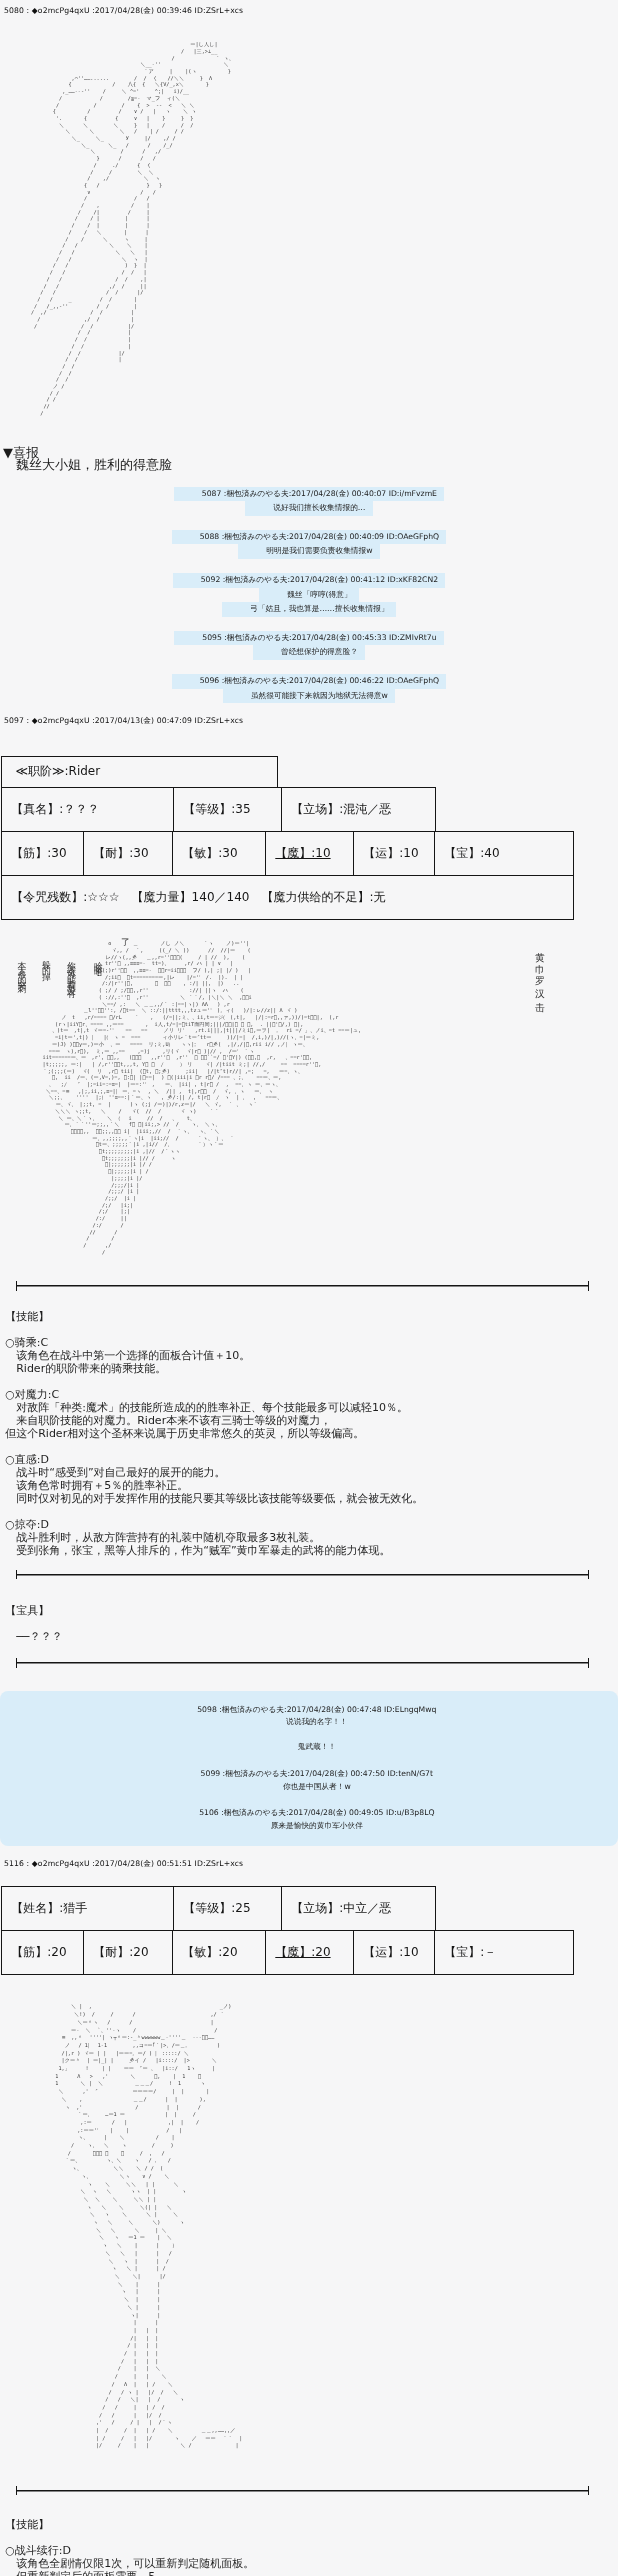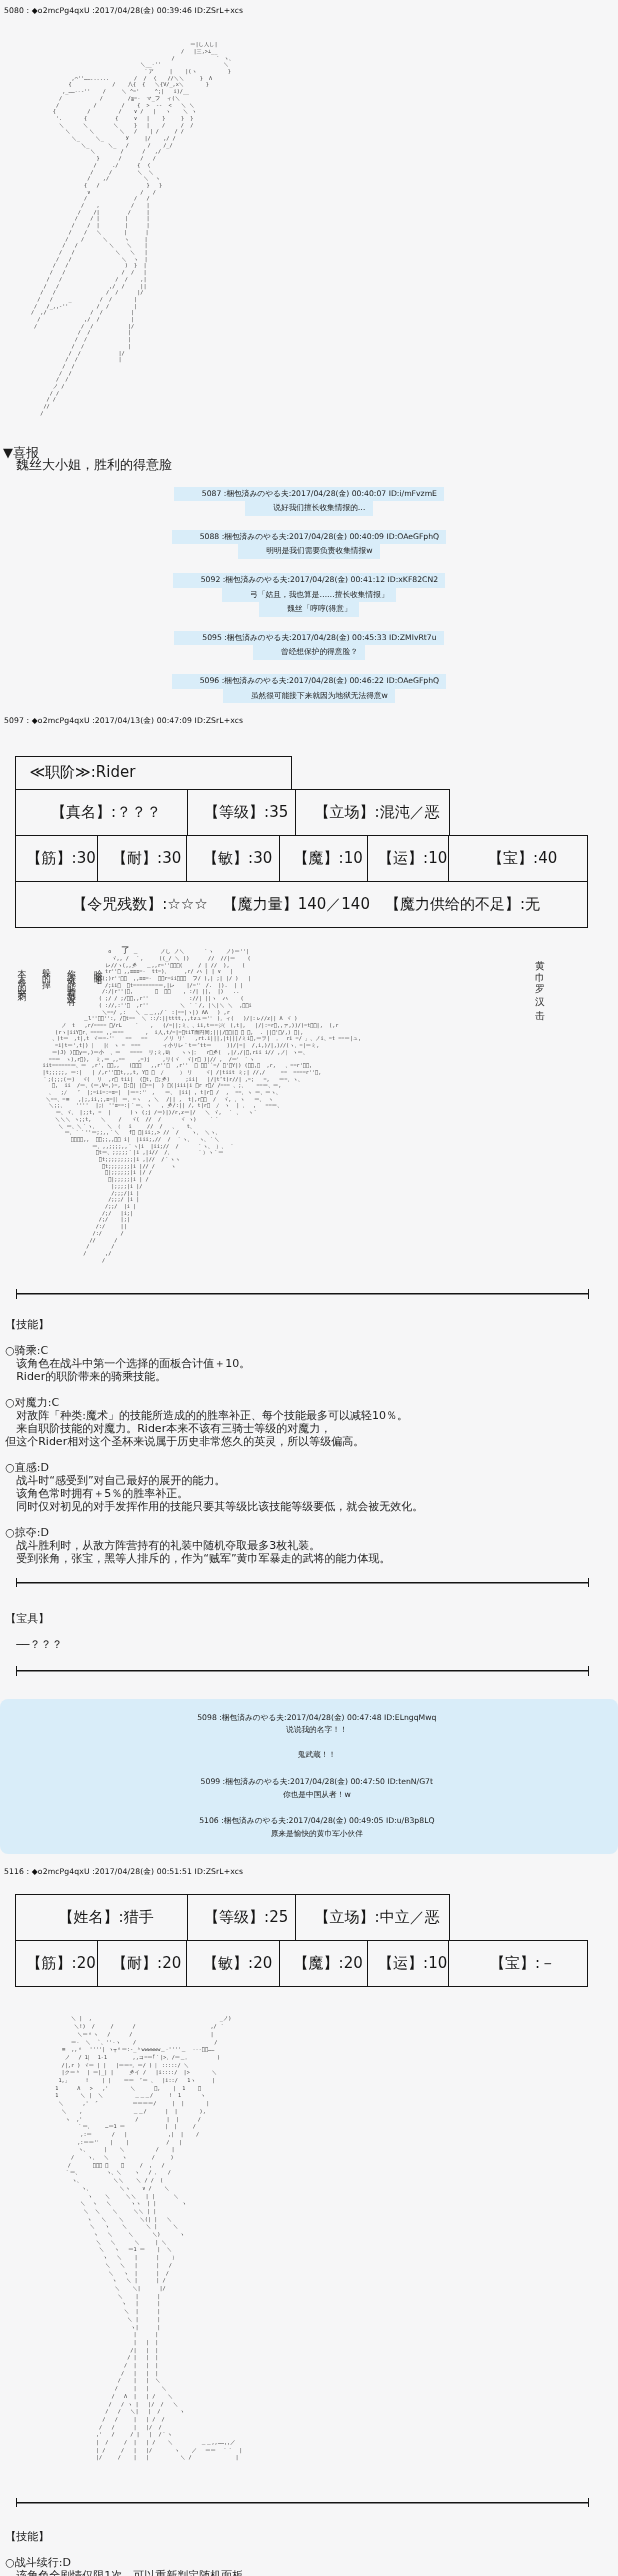--- a/index.html
+++ b/index.html
@@ -41,41 +41,41 @@
   #rule-1{margin-top:26px;} #rule-2{margin-top:12.4px;} #rule-3{margin-top:15.5px;}
   #rule-4{margin-top:36px;}
   .replies{ font-size:7.7px; }
   .replies .reply{ margin-bottom:14.4px; }
   .replies .reply:last-child{ margin-bottom:0; }
   .replies .line{ line-height:12.4px; min-height:12.4px;text-align:center; }
   .strip{ margin-top:15.5px; }
   .strip .hl{ background:var(--blue); padding:1px 7.2px 1px 28px; display:inline-block; }
   .solid{ background:var(--blue); padding:13.4px 12.4px 13.4px 28px;border-radius:8px; }
   #reply-block-2{ margin-top:23px; }
-  .aatable{ margin-left:15px; font-size:15px; color:#161616; }
+  .aatable{ margin-left:1px; font-size:12px; color:#161616; }
   #table-1{ margin-top:30px; }
   #table-2{ margin-top:17.5px; }
   .class-box{
     width:277px; border:1.5px solid var(--line); border-bottom:none;
     padding:6.2px 0 6.2px 13.4px;
   }
   .trow{ display:flex; }
   .tcell{
     border:1.5px solid var(--line); border-left:none; border-bottom:none;
-    padding:13px 0 13px 9.3px; white-space:nowrap; overflow:hidden;text-align:center;
+    padding:13px 0 13px 9.3px; white-space:nowrap; overflow:hidden;
   }
   .tcell:first-child{ border-left:1.5px solid var(--line); }
   .trow:last-child .tcell{ border-bottom:1.5px solid var(--line); }
   .trow-b .tcell:nth-child(1){width:173px;}
   .trow-b .tcell:nth-child(2){width:108px;}
   .trow-b .tcell:nth-child(3){width:154px;}
   .trow-c .tcell:nth-child(1){width:83px;}
   .trow-c .tcell:nth-child(2){width:89px;}
   .trow-c .tcell:nth-child(3){width:93px;}
-  .trow-c .tcell:nth-child(4){width:88px;}
+  .trow-c .tcell:nth-child(4){width:88px;text-decoration:underline;}
   .trow-c .tcell:nth-child(5){width:81px;}
   .trow-c .tcell:nth-child(6){width:139px;}
   .trow-d .tcell{width:573px;}
 </style>
 </head>
 <body>
 
 <div class="post-header" id="post-header-1">5080 : ◆o2mcPg4qxU :2017/04/28(金) 00:39:46 ID:ZSrL+xcs</div>
 
 <pre class="aa" id="aa1">                                                   ー|し人し|
@@ -144,22 +144,22 @@
     <div class="reply">
       <div class="line"><span class="hl">5087 :梱包済みのやる夫:2017/04/28(金) 00:40:07 ID:i/mFvzmE</span></div>
       <div class="line"><span class="hl">说好我们擅长收集情报的…</span></div>
     </div>
     <div class="reply">
       <div class="line"><span class="hl">5088 :梱包済みのやる夫:2017/04/28(金) 00:40:09 ID:OAeGFphQ</span></div>
       <div class="line"><span class="hl">明明是我们需要负责收集情报w</span></div>
     </div>
     <div class="reply">
       <div class="line"><span class="hl">5092 :梱包済みのやる夫:2017/04/28(金) 00:41:12 ID:xKF82CN2</span></div>
+      <div class="line"><span class="hl">魏丝「哼哼(得意」</span></div>
       <div class="line"><span class="hl">弓「姑且，我也算是……擅长收集情报」</span></div>
-      <div class="line"><span class="hl">魏丝「哼哼(得意」</span></div>
     </div>
     <div class="reply">
       <div class="line"><span class="hl">5095 :梱包済みのやる夫:2017/04/28(金) 00:45:33 ID:ZMlvRt7u</span></div>
       <div class="line"><span class="hl">曾经想保护的得意脸？</span></div>
     </div>
     <div class="reply">
       <div class="line"><span class="hl">5096 :梱包済みのやる夫:2017/04/28(金) 00:46:22 ID:OAeGFphQ</span></div>
       <div class="line"><span class="hl">虽然很可能接下来就因为地狱无法得意w</span></div>
     </div>
   </div>

